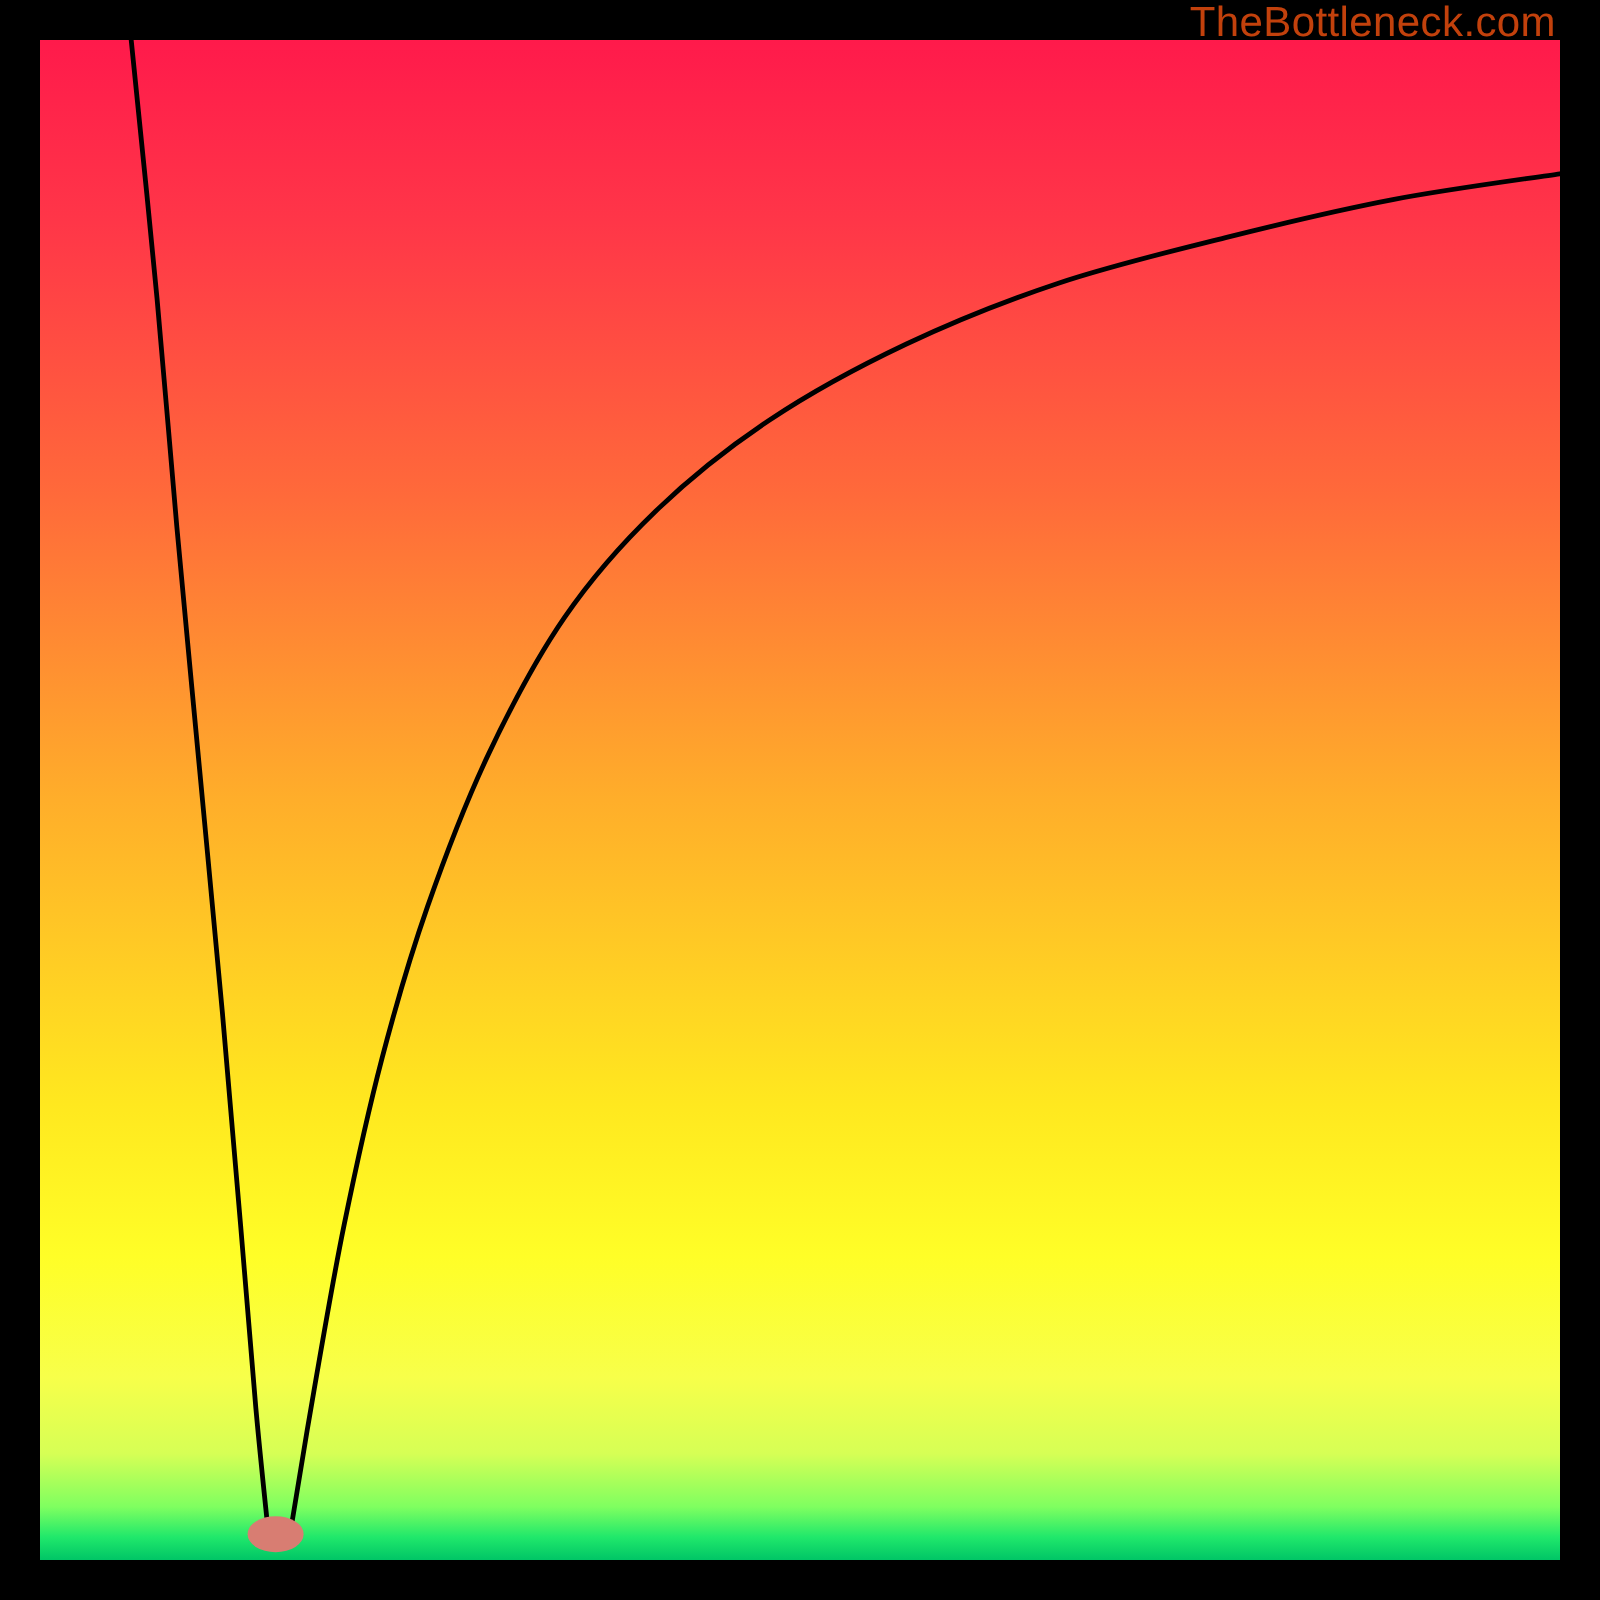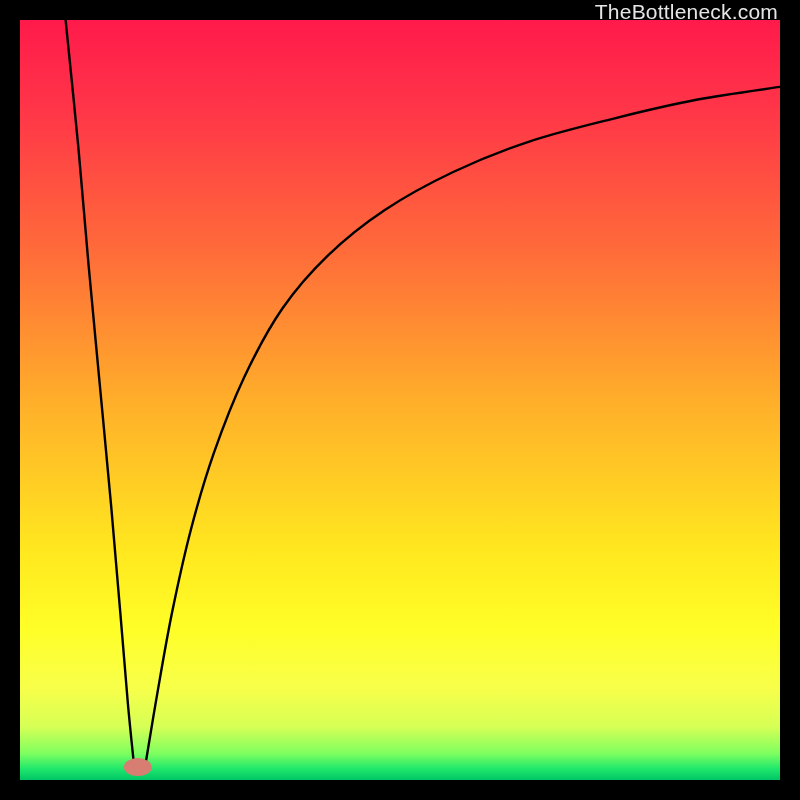--- a/index.html
+++ b/index.html
@@ -23,21 +23,21 @@
     position: absolute;
     left: 0;
     top: 0;
     width: 760px;
     height: 760px;
   }
   .watermark {
     position: absolute;
     top: 0px;
     right: 22px;
-    color: #e5e5e5;
+    color: #c2410c;
     font-size: 21px;
     font-weight: 400;
     letter-spacing: 0.2px;
     user-select: none;
     margin-left: 13px;
   }
 </style>
 </head>
 <body>
 

